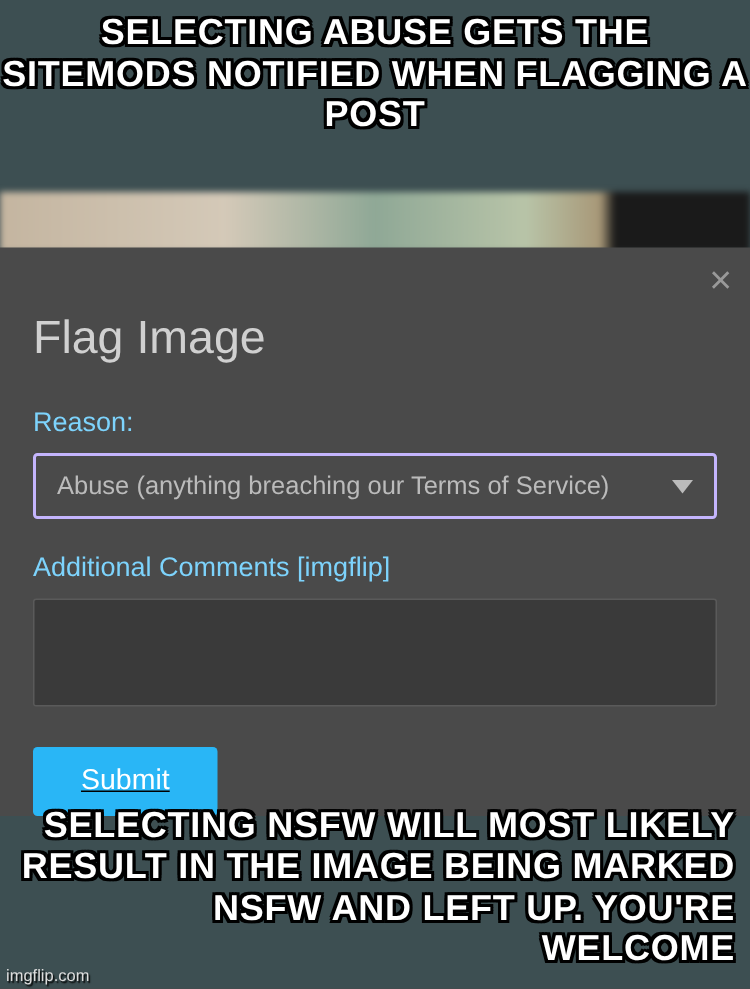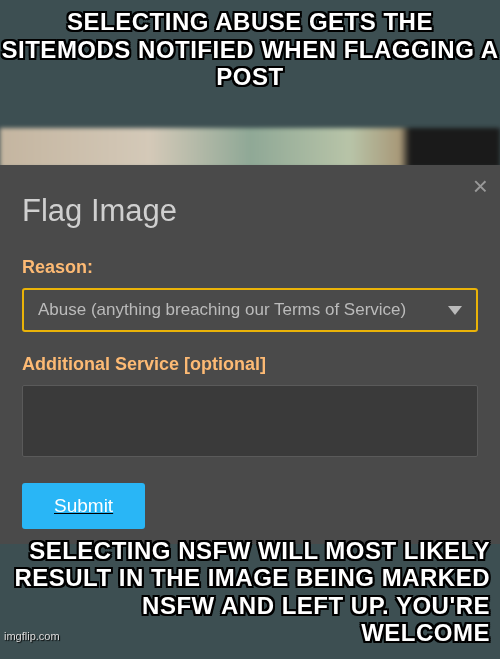--- a/index.html
+++ b/index.html
@@ -72,30 +72,29 @@
       color: #999;
       font-size: 26px;
       cursor: pointer;
       line-height: 1;
     }
     .dialog-title {
       color: #d0d0d0;
       font-size: 31px;
       font-weight: 400;
       margin-bottom: 28px;
-      margin-top: 8px;
+      margin-top: 22px;
     }
     .field-label {
-      color: #fdba74;
+      color: #7dd3fc;
       font-size: 18px;
       margin-bottom: 10px;
-      font-weight: bold;
     }
     .dropdown {
-      border: 2px solid #eab308;
+      border: 2px solid #c4b5fd;
       border-radius: 3px;
       padding: 10px 14px;
       color: #bbb;
       font-size: 17px;
       display: flex;
       align-items: center;
       justify-content: space-between;
       cursor: pointer;
       margin-bottom: 22px;
       background: #4a4a4a;
@@ -139,21 +138,21 @@
       background: transparent;
       color: #ccc;
       border: 1px solid #666;
       padding: 12px 30px;
       font-size: 19px;
       border-radius: 3px;
       cursor: pointer;
     }
     .watermark {
       position: absolute;
-      bottom: 17px;
+      bottom: 2px;
       left: 4px;
       color: #ddd;
       font-size: 11px;
       z-index: 20;
       text-shadow: 1px 1px 1px #000;
     }
   </style>
 </head>
 <body>
 
@@ -166,21 +165,21 @@
   
   <h2 class="dialog-title">Flag Image</h2>
   
   <div class="field-label">Reason:</div>
   
   <div class="dropdown">
     <span>Abuse (anything breaching our Terms of Service)</span>
     <span class="dropdown-arrow"></span>
   </div>
   
-  <div class="field-label">Additional Service [optional]</div>
+  <div class="field-label">Additional Comments [imgflip]</div>
   
   <textarea class="textarea" style=""></textarea>
   
   <div class="button-row">
     <button class="btn-submit">Submit</button>
   </div>
 </div>
 
 <div class="meme-text-bottom">SELECTING NSFW WILL MOST LIKELY RESULT IN THE IMAGE BEING MARKED NSFW AND LEFT UP. YOU'RE WELCOME</div>
 

